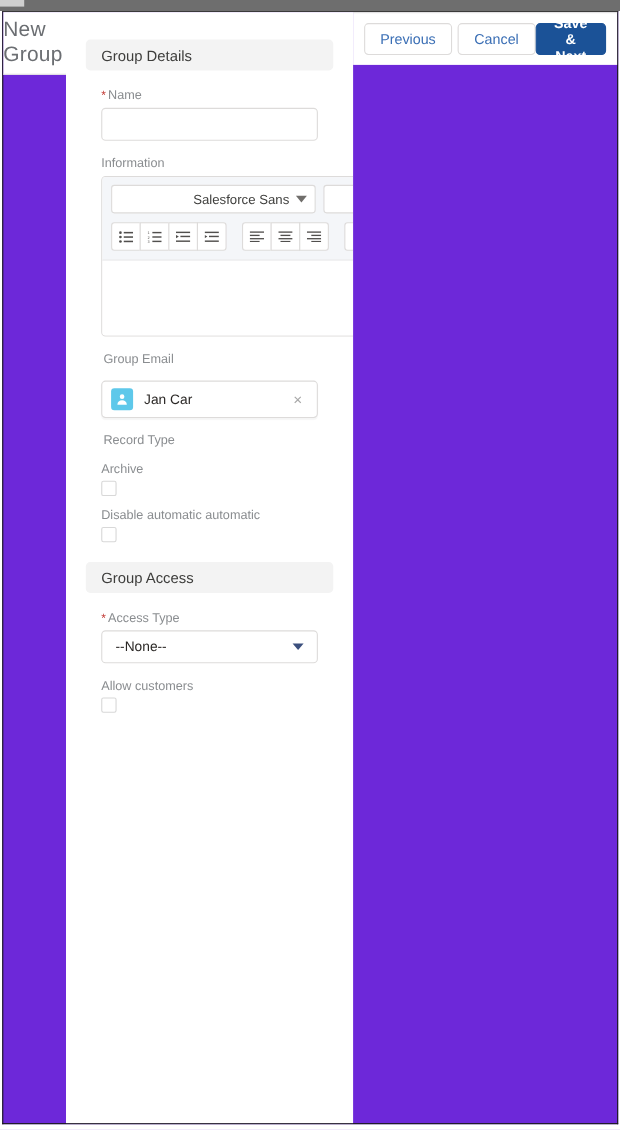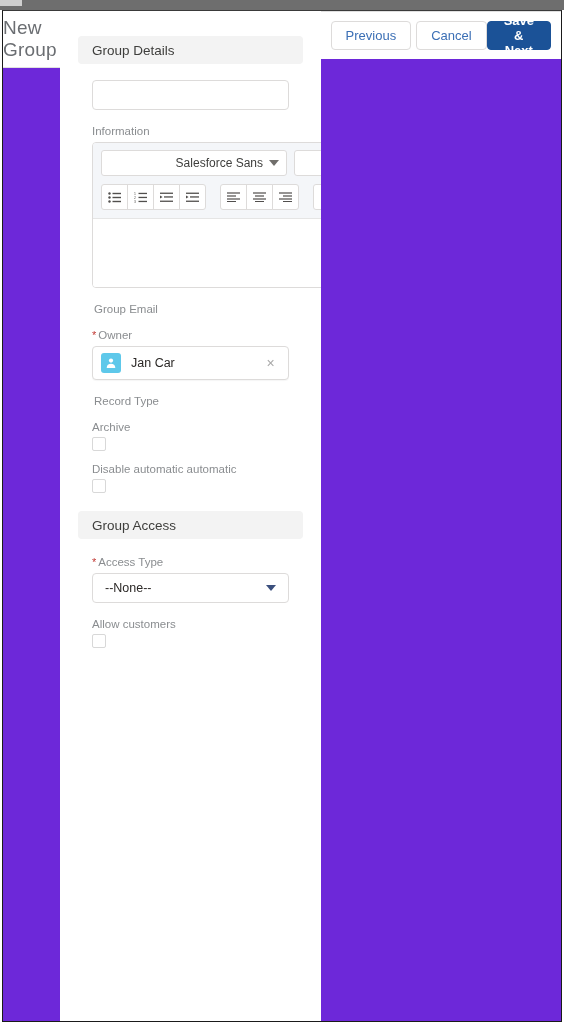--- a/index.html
+++ b/index.html
@@ -319,20 +319,23 @@
     <div class="modal-title">New Group</div>
   </div>
 
   <div class="modal-body">
 
     <div class="section-bar">
       <span class="section-bar-title">Group Details</span>
     </div>
 
     <div class="field">
+      <label class="field-label">
+        <span class="req">*</span><span>Name</span>
+      </label>
       <input class="text-input" type="text" value="" style="">
     </div>
 
 
     <div class="field">
       <label class="field-label">Information</label>
       <div class="rte">
         <div class="rte-toolbar">
 
           <div class="rte-row">
@@ -470,23 +473,20 @@
         <div class="rte-canvas"></div>
       </div>
     </div>
 
     <div class="field-ro">
       <label class="field-label">Group Email</label>
       <div class="readonly-value"></div>
     </div>
 
     <div class="field">
-      <label class="field-label">
-        <span class="req">*</span><span>Owner</span>
-      </label>
       <div class="lookup">
         <span class="avatar">
           <svg width="12" height="12" viewBox="0 0 12 12" fill="#ffffff">
             <circle cx="6" cy="3.6" r="2.1"></circle>
             <path d="M1.7 11 C1.7 8.2 3.6 6.8 6 6.8 C8.4 6.8 10.3 8.2 10.3 11 Z"></path>
           </svg>
         </span>
         <span class="lookup-name">Jan Car</span>
         <span class="clear-x">×</span>
       </div>

